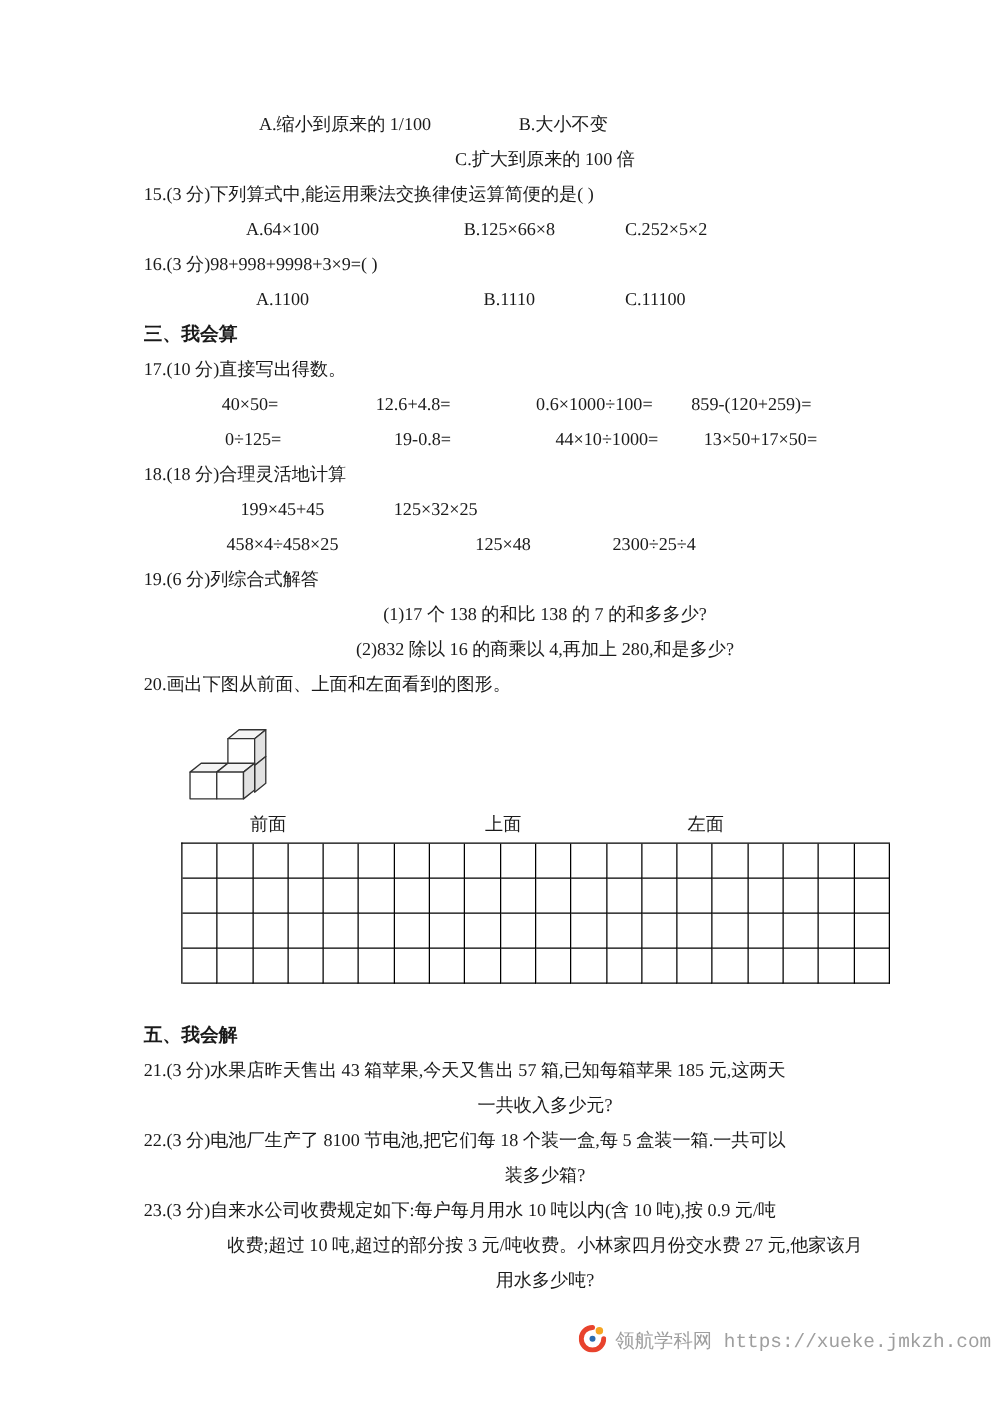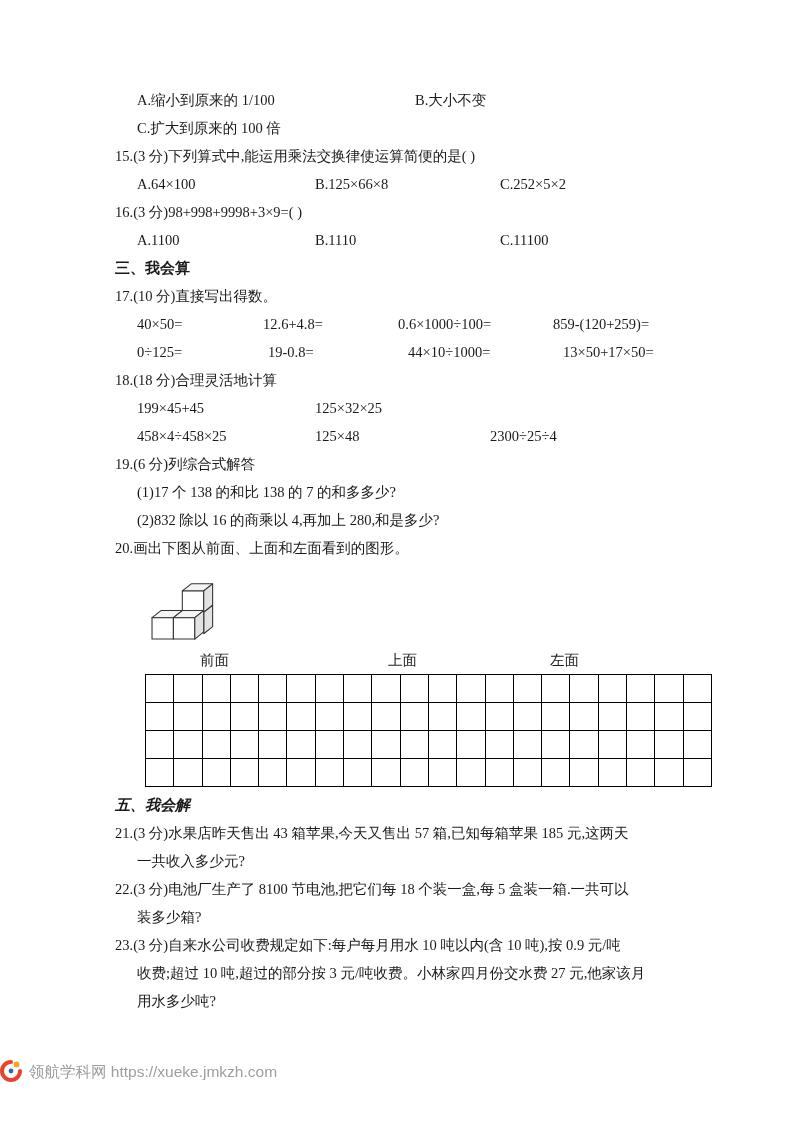--- a/index.html
+++ b/index.html
@@ -5,46 +5,46 @@
   html, body { margin: 0; padding: 0; background: #ffffff; }
   body {
     width: 793px; height: 1122px;
     font-family: "Liberation Serif", "DejaVu Serif", serif;
     font-size: 14.5px; color: #1a1a1a;
   }
   .page { position: relative; width: 793px; height: 1122px; overflow: hidden; background: #fff; }
   .content { position: absolute; left: 115px; top: 86px; width: 620px; }
   p { margin: 0; }
   .ln { line-height: 28px; white-space: nowrap; }
-  .indent { padding-left: 22px; }
+  .indent { padding-left: 22px; text-align: center; }
   .sec { font-weight: bold; font-size: 15px; }
   .row { display: flex; }
   .cell { display: inline-block; }
   .figure { position: relative; height: 82px; margin-top: 4px; }
   .figure svg { position: absolute; left: 28px; top: 0; }
   .view-labels { position: relative; height: 24px; line-height: 24px; }
   .view-labels span { position: absolute; top: 0; }
   .lbl-front { left: 85px; text-align: right; }
   .lbl-top { left: 273px; }
   .lbl-left { left: 435px; }
   .grid {
     margin-left: 30px; margin-top: 2px;
     border-top: 1px solid #000; border-left: 1px solid #000;
     display: grid; grid-template-columns: repeat(20, 28.3px);
     width: 566px;
   }
   .gcell {
     height: 28px; border-right: 1px solid #000; border-bottom: 1px solid #000;
     box-sizing: border-box;
   }
-  .sec5 { margin-top: 4px; font-style: italic; }
+  .sec5 { margin-top: 28px; }
   .footer {
     position: absolute; left: 0; top: 1060px; width: 793px;
-    text-align: left; color: #9e9e9e; font-size: 15.5px;
-    font-family: Liberation Sans, sans-serif;
+    text-align: right; color: #9e9e9e; font-size: 15.5px;
+    font-family: Liberation Mono, monospace;
   }
   .footer .logo { display: inline-block; vertical-align: -5px; margin-right: 7px; }
   .footer .ftext { vertical-align: middle; }
 </style>
 </head>
 <body>
 
 <div class="page">
   <div class="content">
 

